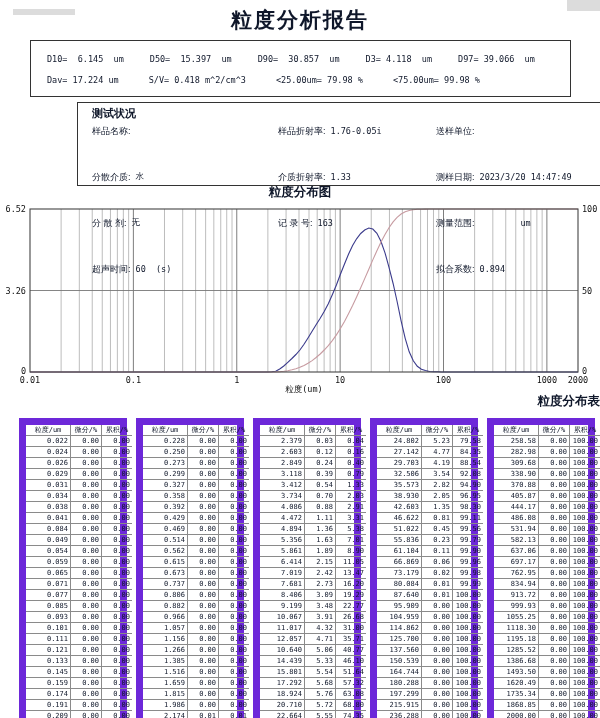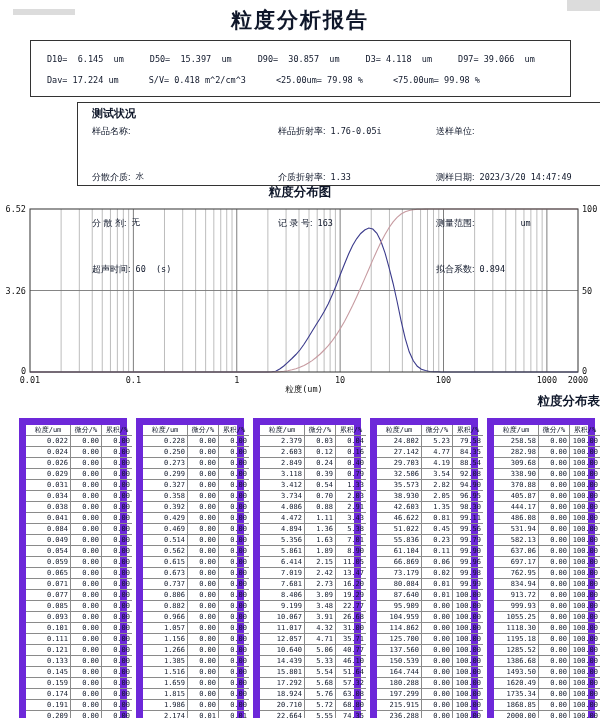--- a/index.html
+++ b/index.html
@@ -333,21 +333,21 @@
         <div class="tc">0.54</div>
         <div class="tc">1.33</div>
         <div class="tc">3.734</div>
         <div class="tc">0.70</div>
         <div class="tc">2.03</div>
         <div class="tc">4.086</div>
         <div class="tc">0.88</div>
         <div class="tc">2.91</div>
         <div class="tc">4.472</div>
         <div class="tc">1.11</div>
-        <div class="tc">3.43</div>
+        <div class="tc">3.31</div>
         <div class="tc">4.894</div>
         <div class="tc">1.36</div>
         <div class="tc">5.38</div>
         <div class="tc">5.356</div>
         <div class="tc">1.63</div>
         <div class="tc">7.01</div>
         <div class="tc">5.861</div>
         <div class="tc">1.89</div>
         <div class="tc">8.90</div>
         <div class="tc">6.414</div>

